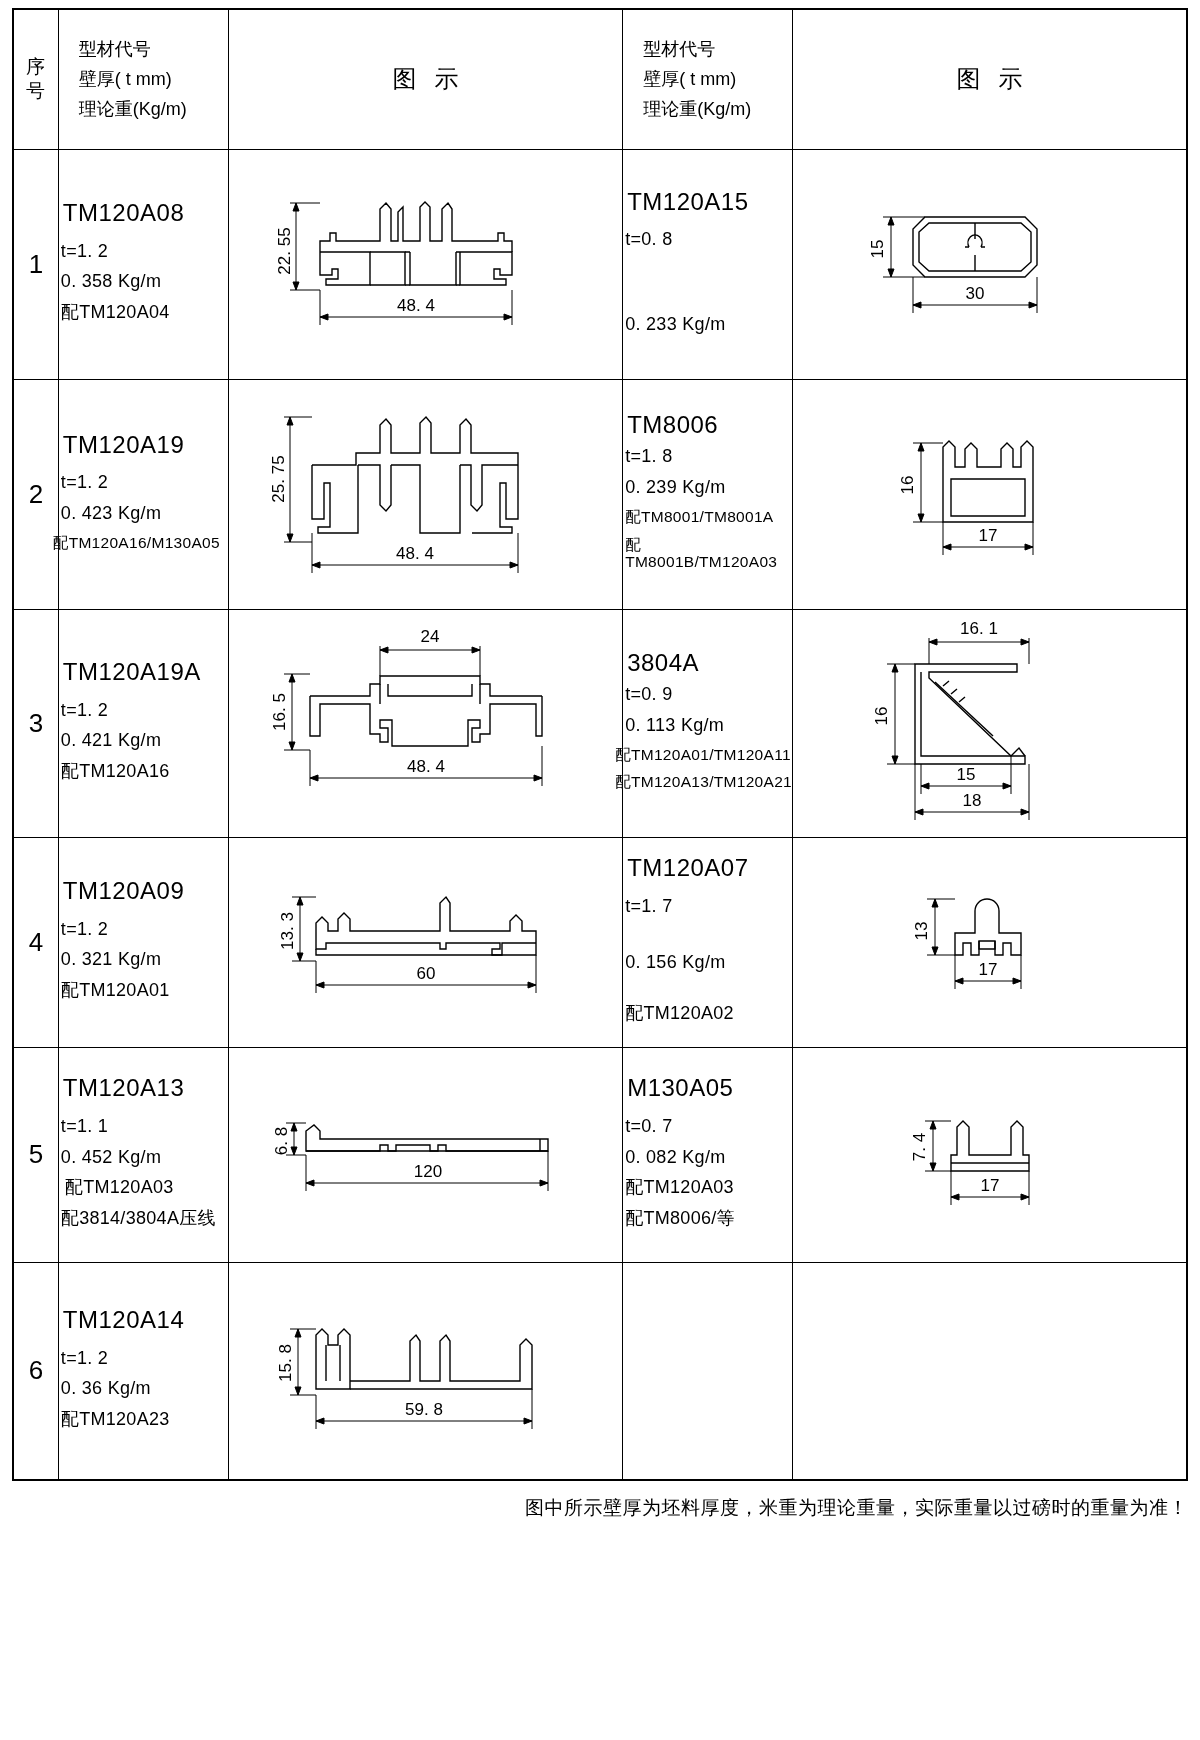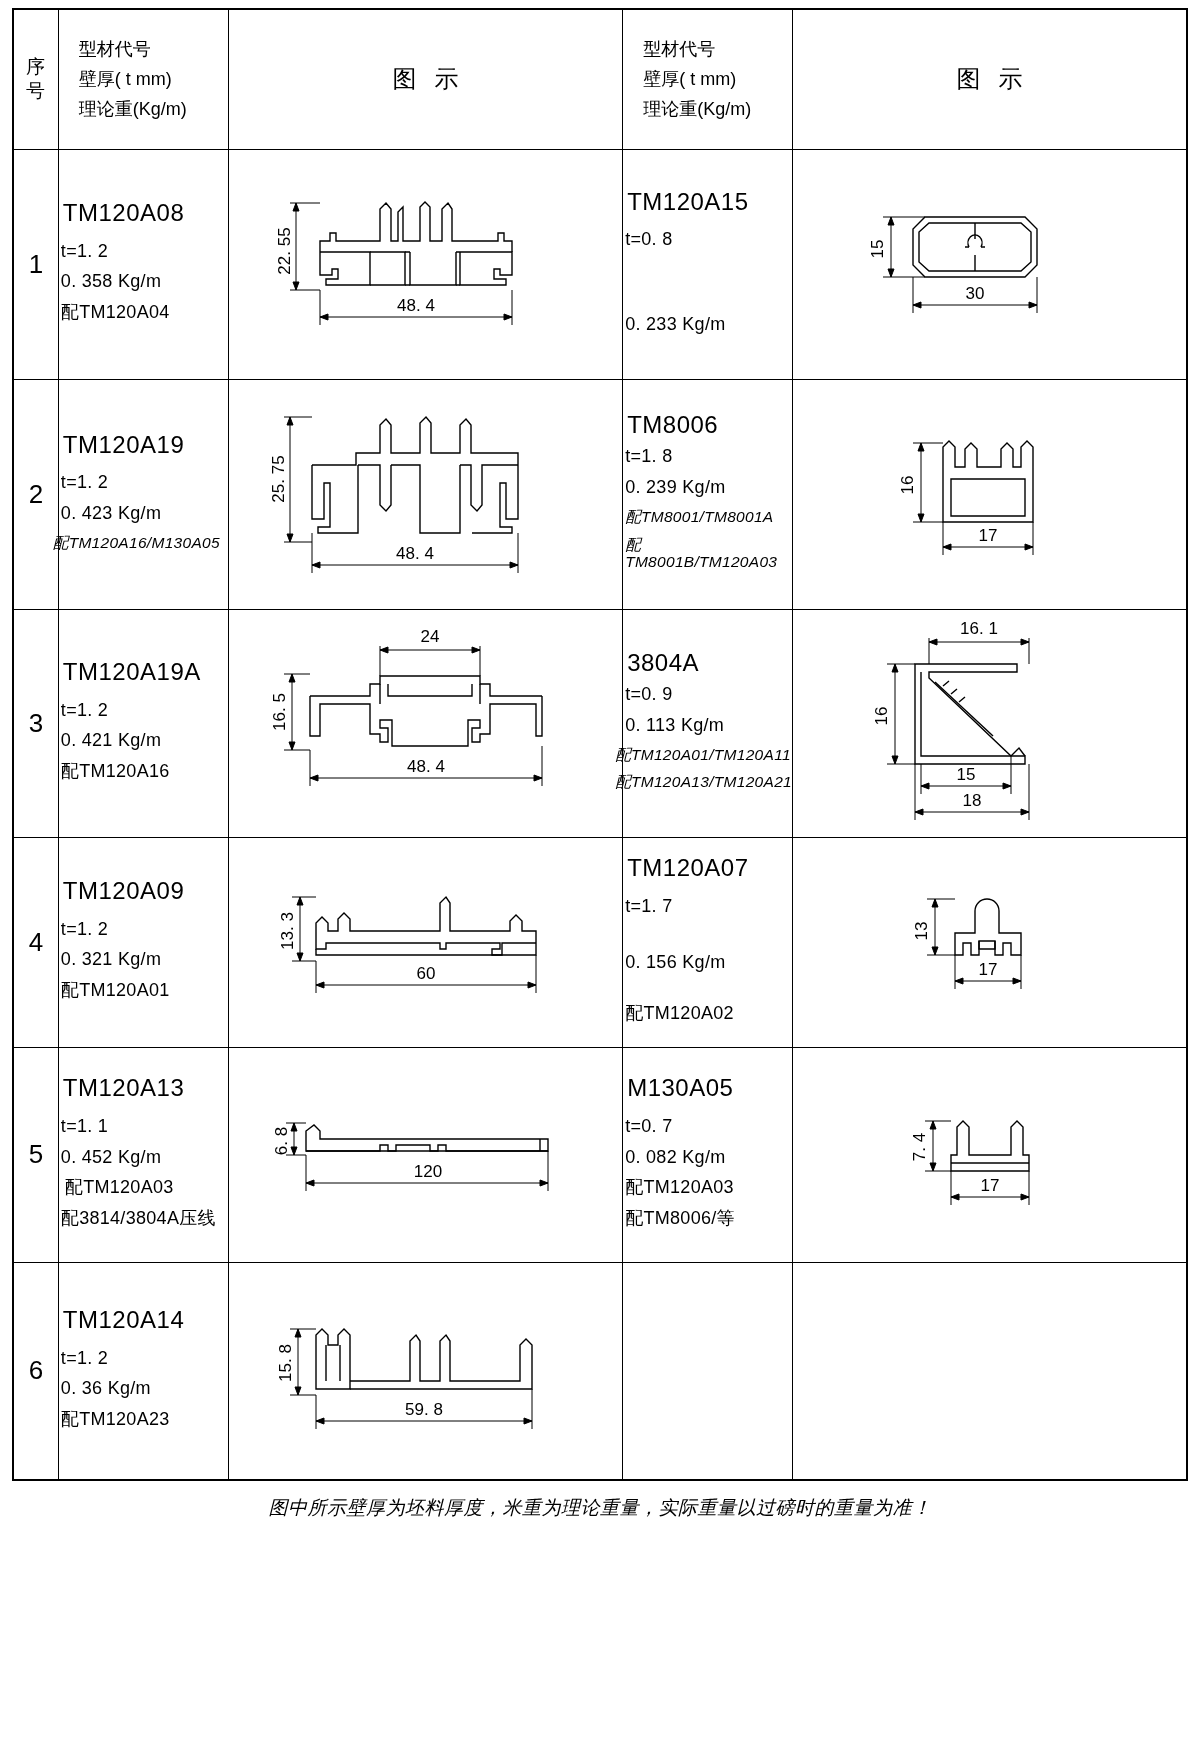--- a/index.html
+++ b/index.html
@@ -39,25 +39,25 @@
   }
   .info{
     padding:12px 6px 12px 10px;
     font-size:17px;
     line-height:1.15;
   }
   .info .code{
     font-size:24px;letter-spacing:.5px;margin:4px 0 14px 4px;
   }
   .info .ln{margin:10px 0 10px 2px;font-size:18px;letter-spacing:.3px;}
-  .info .ln.small{font-size:15.5px;font-style:italic;}
+  .info .ln.small{font-size:15.5px;}
   .fig{position:relative;}
   .fig svg{display:block;margin:0 auto;}
   .footnote{
-    text-align:center;font-size:19px;margin-top:14px;letter-spacing:.5px;font-style:italic;
+    text-align:right;font-size:19px;margin-top:14px;letter-spacing:.5px;
   }
   .dimtxt{font-size:17px;font-family:"Liberation Sans",sans-serif;}
 </style>
 </head>
 <body>
 
 <div class="page">
 <table class="spec">
   <colgroup>
     <col class="c-idx">

